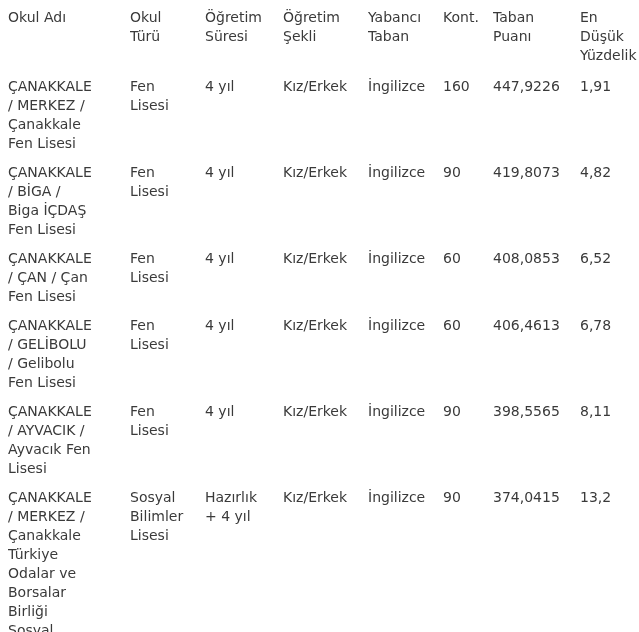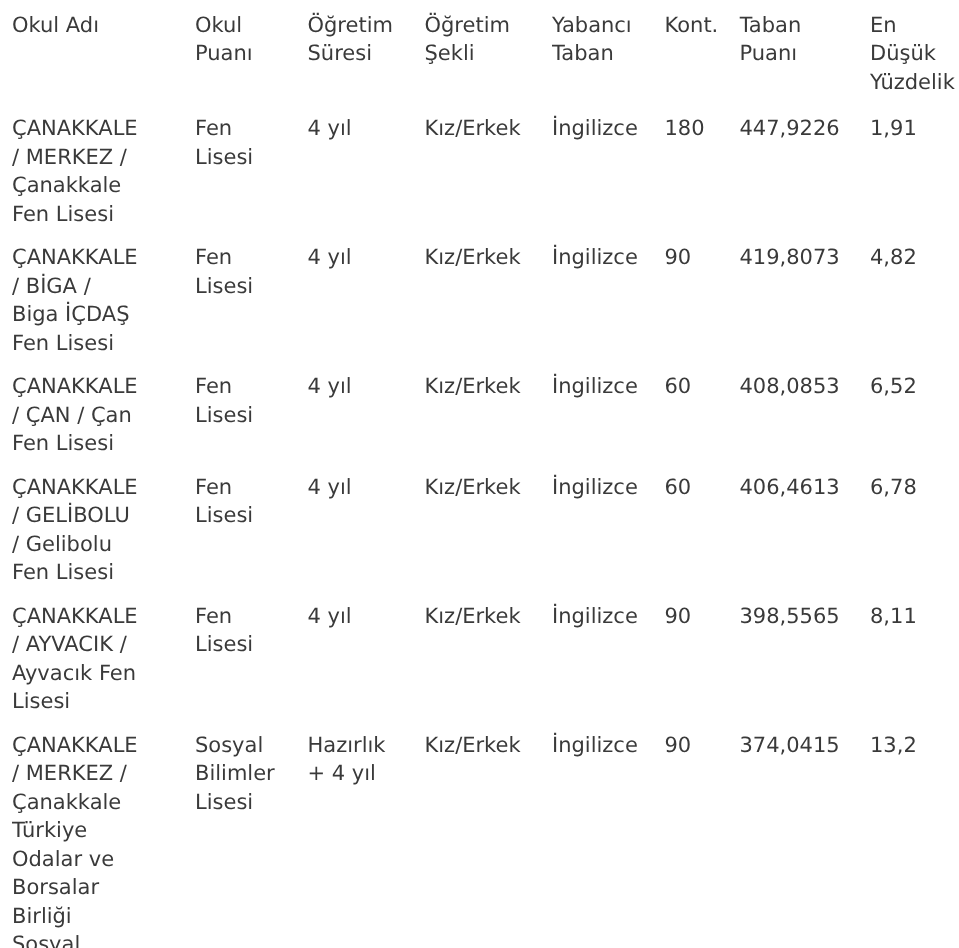--- a/index.html
+++ b/index.html
@@ -51,21 +51,21 @@
         <col class="c4">
       <col class="c5">
         <col class="c6">
         <col class="c7">
         <col class="c8">
     </colgroup>
     <thead>
       <tr>
         <th>Okul Adı</th>
         <th>Okul
-Puanı</th>
+Türü</th>
         <th>Öğretim
 Süresi</th>
         <th>Öğretim
 Şekli</th>
         <th>Yabancı
 Taban</th>
         <th>Kont.</th>
         <th>Taban
 Puanı</th>
         <th>En
@@ -77,21 +77,21 @@
       <tr>
         <td>ÇANAKKALE
 / MERKEZ /
 Çanakkale
 Fen Lisesi</td>
         <td>Fen
 Lisesi</td>
         <td>4 yıl</td>
         <td>Kız/Erkek</td>
         <td>İngilizce</td>
-        <td>180</td>
+        <td>160</td>
         <td>447,9226</td>
         <td>1,91</td>
       </tr>
       <tr>
         <td>ÇANAKKALE
 / BİGA /
 Biga İÇDAŞ
 Fen Lisesi</td>
         <td>Fen
 Lisesi</td>

